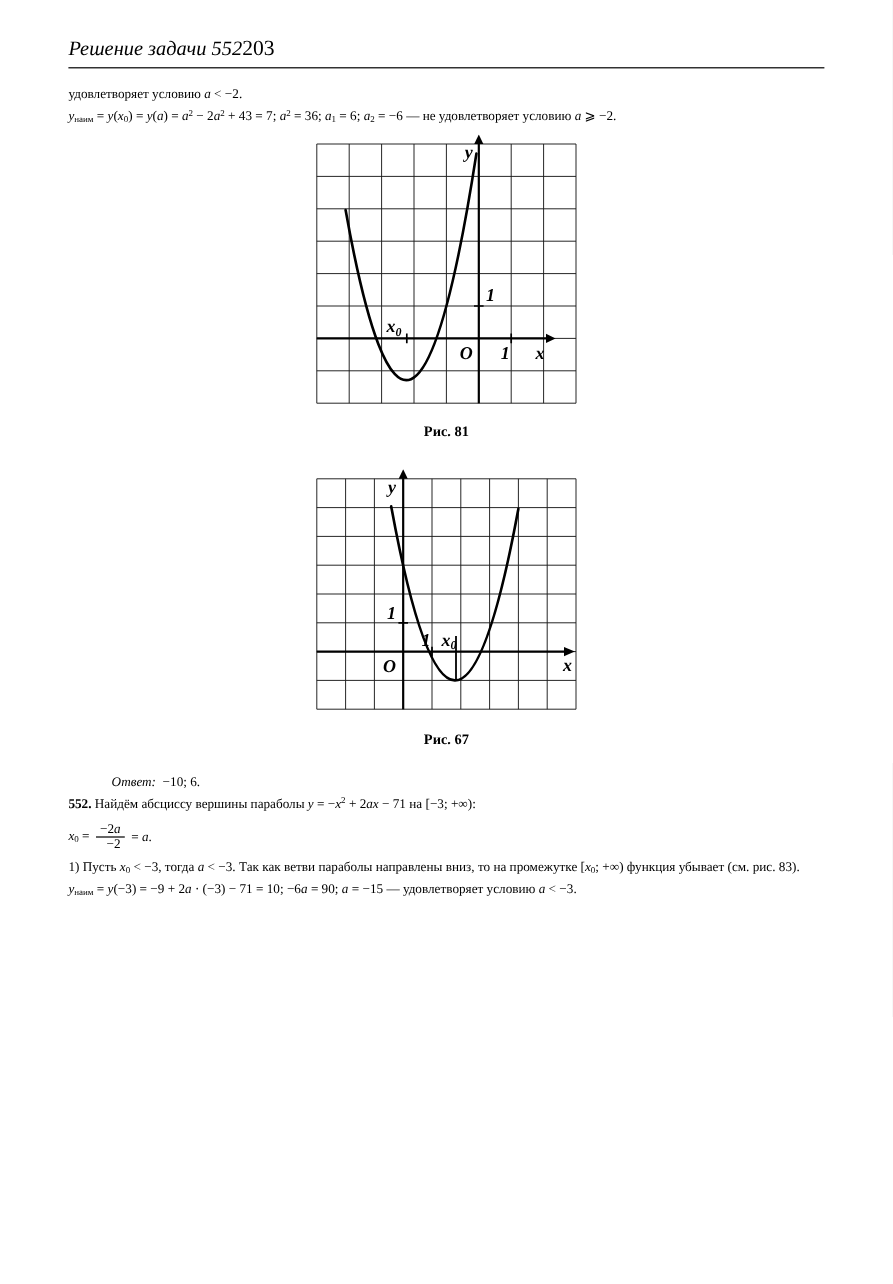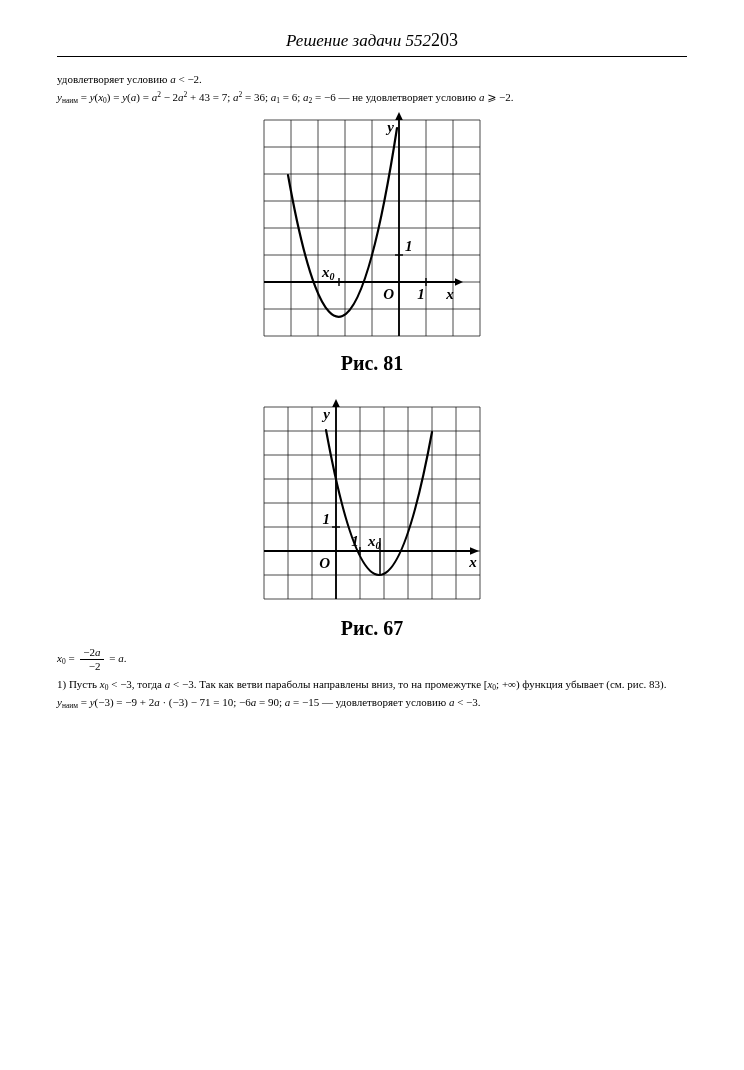--- a/index.html
+++ b/index.html
@@ -4,21 +4,21 @@
 <style>
   html,body{margin:0;padding:0;background:#e8e8e8;}
   .page{
     width:744px;height:1070px;box-sizing:border-box;background:#ffffff;
     padding:30px 57px 0 57px;margin:0 auto;position:relative;
     font-family:"Liberation Serif","DejaVu Serif","DejaVu Sans",serif;
     color:#000;
   }
   
   .page-header{
-    display:flex;justify-content:center;align-items:baseline;
+    display:flex;justify-content:flex-start;align-items:baseline;
     border-bottom:1.6px solid #000;padding-bottom:5px;margin-bottom:14px;
   }
   .running-head{font-style:italic;font-size:17px;}
   .page-number{font-size:18px;}
   
   .para{
     margin:0 0 1px 0;font-size:11px;line-height:1.54;text-align:justify;
   }
   .para b{font-weight:700;}
   sub{font-size:68%;vertical-align:-0.22em;line-height:0;}
@@ -26,21 +26,21 @@
   .answer{margin-top:20px;text-indent:36px;}
   
   .eq-row{margin:6px 0 4px 0;}
   .frac{display:inline-block;vertical-align:middle;text-align:right;margin:0 3px;line-height:1.15;}
   .frac .num{display:block;border-bottom:1.4px solid #000;padding:0 3px;}
   .frac .den{display:block;padding:0 3px;}
   
   figure{margin:0;display:flex;flex-direction:column;align-items:center;}
   .fig-81{margin-top:6px;}
   .fig-82{margin-top:24px;}
-  .fig-caption{font-weight:700;font-size:20px;margin-top:10px;text-align:center;font-family:Liberation Serif, serif;}
+  .fig-caption{font-weight:700;font-size:12px;margin-top:10px;text-align:center;font-family:Liberation Serif, serif;}
   .grid{fill:none;stroke:#1c1c1c;stroke-width:0.8;}
   .axis{stroke:#000;stroke-width:1.8;}
   .arrow{fill:#000;stroke:none;}
   .curve{fill:none;stroke:#000;stroke-width:2.2;stroke-linecap:round;}
   .tick{stroke:#000;stroke-width:1.4;}
   .marker{stroke:#000;stroke-width:1.5;}
   .lbl{font-family:"Liberation Serif","DejaVu Serif",serif;font-style:italic;font-weight:700;font-size:15px;fill:#000;}
   .lbl-sub{font-size:10px;}
 </style>
 </head>
@@ -97,21 +97,23 @@
           <text class="lbl" x="66" y="117" text-anchor="end">1</text>
           <text class="lbl" x="91" y="139" text-anchor="middle">1</text>
           <text class="lbl" x="104" y="139"><tspan>x</tspan><tspan class="lbl-sub" dy="3">0</tspan></text>
           <text class="lbl" x="66" y="161" text-anchor="end">O</text>
           <text class="lbl" x="209" y="160" text-anchor="middle">x</text>
         </g>
       </svg>
       <figcaption class="fig-caption">Рис. 67</figcaption>
     </figure>
 
+    <p class="para answer"><i>Ответ:</i>&nbsp; −10; 6.</p>
 
+    <p class="para"><b>552.</b> Найдём абсциссу вершины параболы <i>y</i> = −<i>x</i><sup>2</sup> + 2<i>ax</i> − 71 на [−3; +∞):</p>
 
     <p class="para eq-row"><span><i>x</i><sub>0</sub> = </span><span class="frac"><span class="num">−2<i>a</i></span><span class="den">−2</span></span><span> = <i>a</i>.</span></p>
 
     <p class="para">1) Пусть <i>x</i><sub>0</sub> &lt; −3, тогда <i>a</i> &lt; −3. Так как ветви параболы направлены вниз, то на промежутке [<i>x</i><sub>0</sub>; +∞) функция убывает (см. рис. 83).</p>
     <p class="para"><i>y</i><sub>наим</sub> = <i>y</i>(−3) = −9 + 2<i>a</i> · (−3) − 71 = 10; −6<i>a</i> = 90; <i>a</i> = −15 — удовлетворяет условию <i>a</i> &lt; −3.</p>
 
   </main>
 </div>
 
 </body></html>

